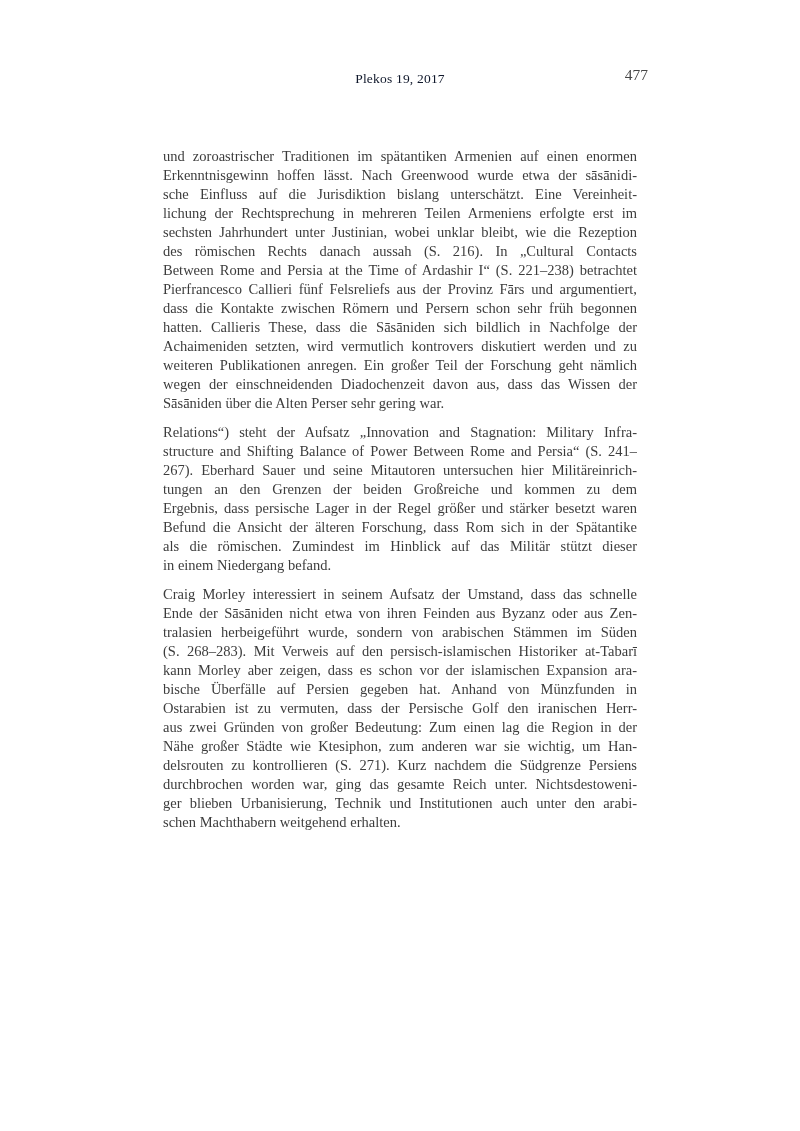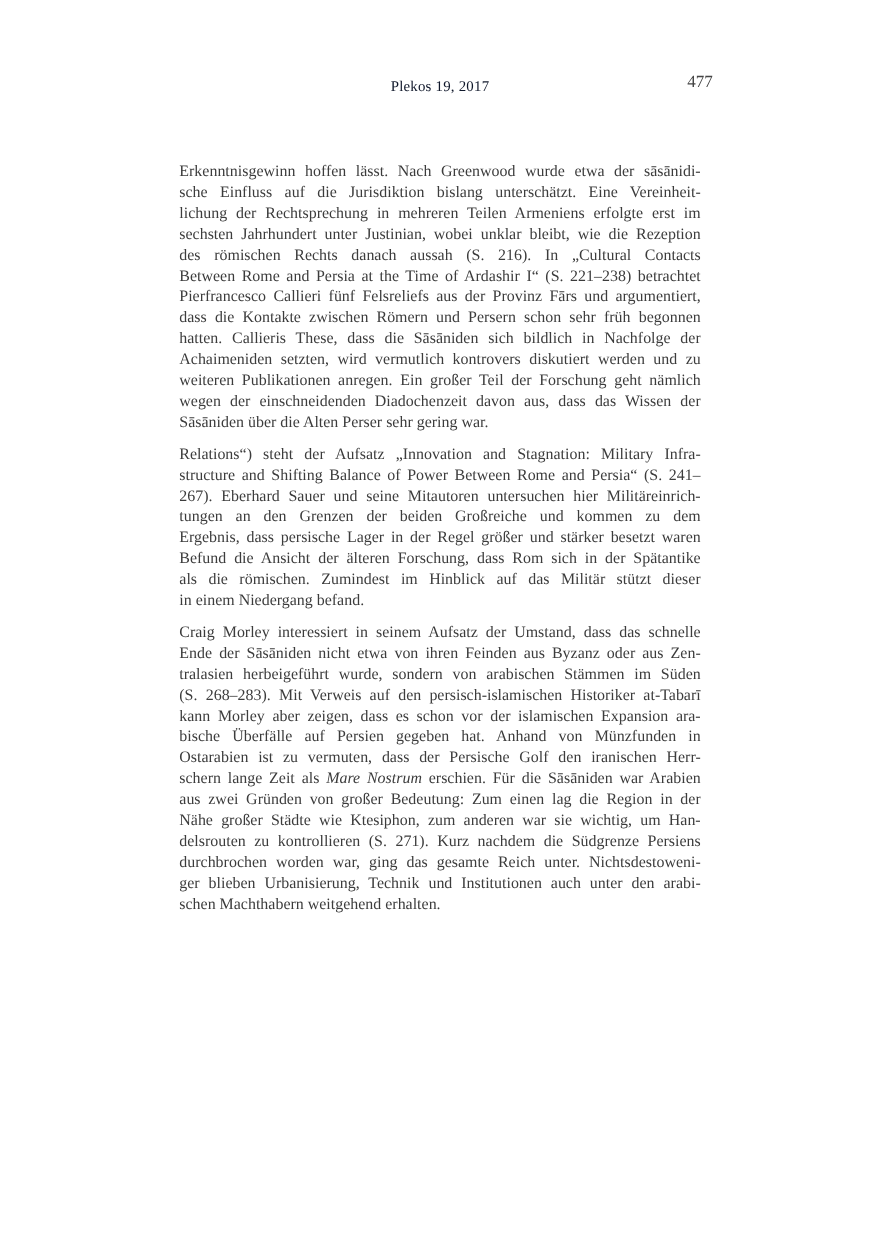--- a/index.html
+++ b/index.html
@@ -63,20 +63,21 @@
   }
 </style>
 </head>
 <body>
 
 <div class="page">
   <div class="running-title">Plekos 19, 2017</div>
   <div class="page-number">477</div>
   <div class="text-block">
       <div class="paragraph">
+        <div class="line"><span>und zoroastrischer Traditionen im spätantiken Armenien auf einen enormen</span></div>
         <div class="line"><span>Erkenntnisgewinn hoffen lässt. Nach Greenwood wurde etwa der sāsānidi-</span></div>
         <div class="line"><span>sche Einfluss auf die Jurisdiktion bislang unterschätzt. Eine Vereinheit-</span></div>
         <div class="line"><span>lichung der Rechtsprechung in mehreren Teilen Armeniens erfolgte erst im</span></div>
         <div class="line"><span>sechsten Jahrhundert unter Justinian, wobei unklar bleibt, wie die Rezeption</span></div>
         <div class="line"><span>des römischen Rechts danach aussah (S. 216). In „Cultural Contacts</span></div>
         <div class="line"><span>Between Rome and Persia at the Time of Ardashir I“ (S. 221–238) betrachtet</span></div>
         <div class="line"><span>Pierfrancesco Callieri fünf Felsreliefs aus der Provinz Fārs und argumentiert,</span></div>
         <div class="line"><span>dass die Kontakte zwischen Römern und Persern schon sehr früh begonnen</span></div>
         <div class="line"><span>hatten. Callieris These, dass die Sāsāniden sich bildlich in Nachfolge der</span></div>
         <div class="line"><span>Achaimeniden setzten, wird vermutlich kontrovers diskutiert werden und zu</span></div>
@@ -95,21 +96,20 @@
         <div class="line last"><span>in einem Niedergang befand.</span></div>
       </div>
       <div class="paragraph">
         <div class="line"><span>Craig Morley interessiert in seinem Aufsatz der Umstand, dass das schnelle</span></div>
         <div class="line"><span>Ende der Sāsāniden nicht etwa von ihren Feinden aus Byzanz oder aus Zen-</span></div>
         <div class="line"><span>tralasien herbeigeführt wurde, sondern von arabischen Stämmen im Süden</span></div>
         <div class="line"><span>(S. 268–283). Mit Verweis auf den persisch-islamischen Historiker at-Tabarī</span></div>
         <div class="line"><span>kann Morley aber zeigen, dass es schon vor der islamischen Expansion ara-</span></div>
         <div class="line"><span>bische Überfälle auf Persien gegeben hat. Anhand von Münzfunden in</span></div>
         <div class="line"><span>Ostarabien ist zu vermuten, dass der Persische Golf den iranischen Herr-</span></div>
-        <div class="line"><span>schern lange Zeit als </span><span class="italic">Mare Nostrum</span><span> erschien. Für die Sāsāniden war Arabien</span></div>
         <div class="line"><span>aus zwei Gründen von großer Bedeutung: Zum einen lag die Region in der</span></div>
         <div class="line"><span>Nähe großer Städte wie Ktesiphon, zum anderen war sie wichtig, um Han-</span></div>
         <div class="line"><span>delsrouten zu kontrollieren (S. 271). Kurz nachdem die Südgrenze Persiens</span></div>
         <div class="line"><span>durchbrochen worden war, ging das gesamte Reich unter. Nichtsdestoweni-</span></div>
         <div class="line"><span>ger blieben Urbanisierung, Technik und Institutionen auch unter den arabi-</span></div>
         <div class="line last"><span>schen Machthabern weitgehend erhalten.</span></div>
       </div>
     </div>
 </div>
 

